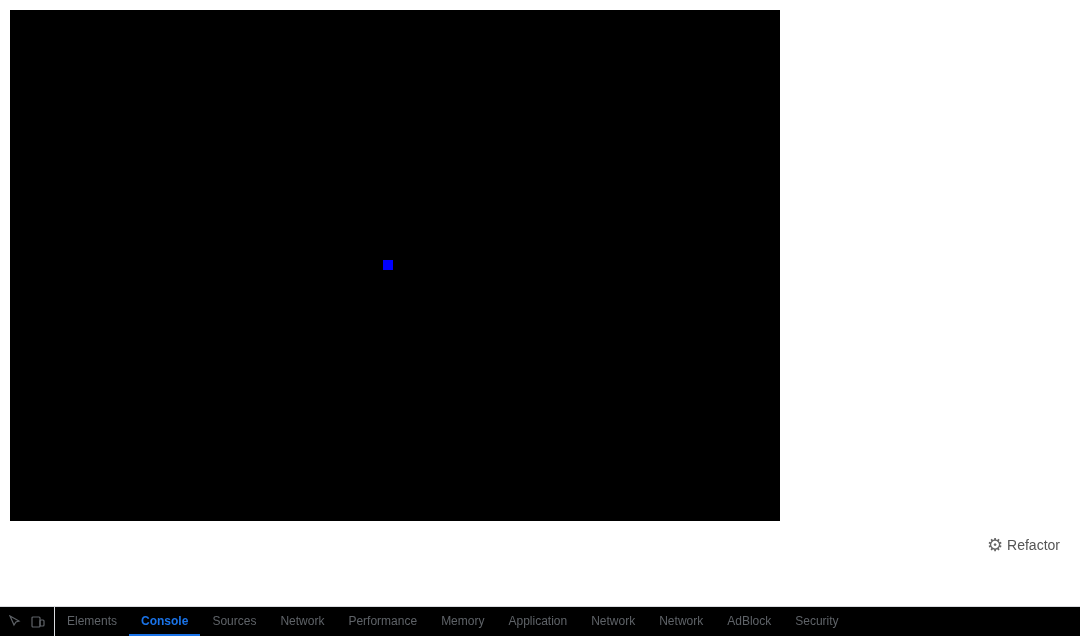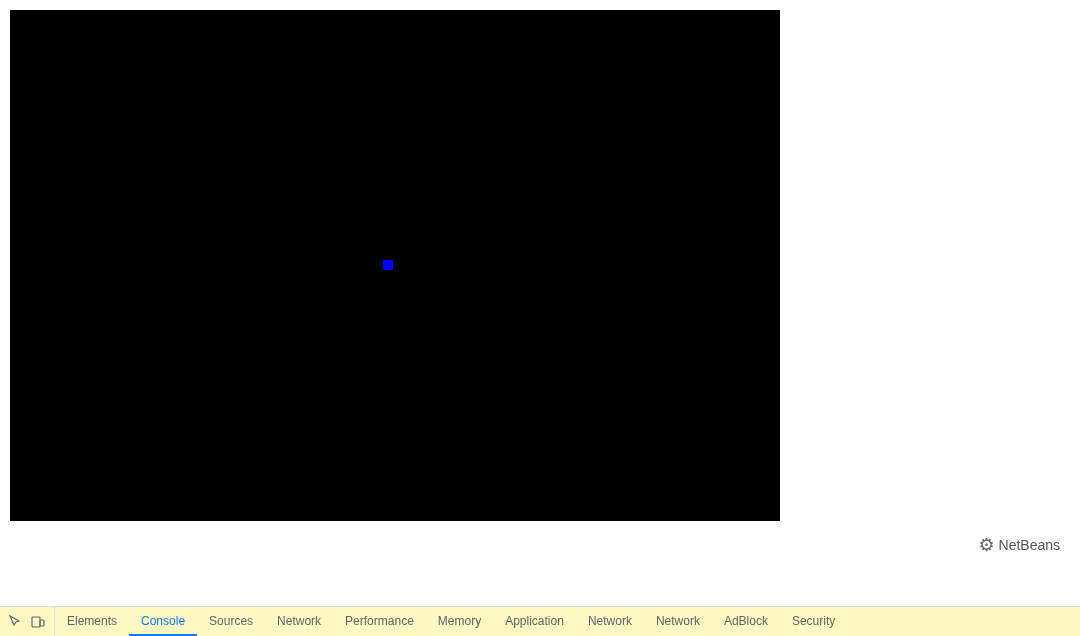--- a/index.html
+++ b/index.html
@@ -66,21 +66,21 @@
     }
 
     .bottom-spacer {
       height: 30px;
       background: #ffffff;
     }
 
     
     .devtools-toolbar {
       height: 30px;
-      background: #fef9c3;
+      background: #000000;
       border-top: 1px solid #dadce0;
       display: flex;
       align-items: stretch;
       flex-shrink: 0;
     }
 
     .toolbar-left-icons {
       display: flex;
       align-items: center;
       padding: 0 8px;
@@ -114,34 +114,34 @@
       color: #5f6368;
       cursor: pointer;
       border-bottom: 2px solid transparent;
       white-space: nowrap;
       user-select: none;
     }
 
     .tab-item.active {
       color: #1a73e8;
       border-bottom: 2px solid #1a73e8;
-      font-weight: 400;
+      font-weight: 700;
     }
   </style>
 </head>
 <body>
 
 <div class="main-content">
   <div class="canvas-area">
     <div class="blue-dot"></div>
   </div>
   <div class="right-panel">
     <div class="refactor-logo">
       <span class="refactor-icon">⚙</span>
-      <span>NetBeans</span>
+      <span>Refactor</span>
     </div>
   </div>
 </div>
 
 <div class="bottom-spacer"></div>
 
 <div class="devtools-toolbar">
   <div class="toolbar-left-icons">
     <div class="toolbar-icon" title="Inspect element">
       <svg width="14" height="14" viewBox="0 0 14 14" fill="none" xmlns="http://www.w3.org/2000/svg">

